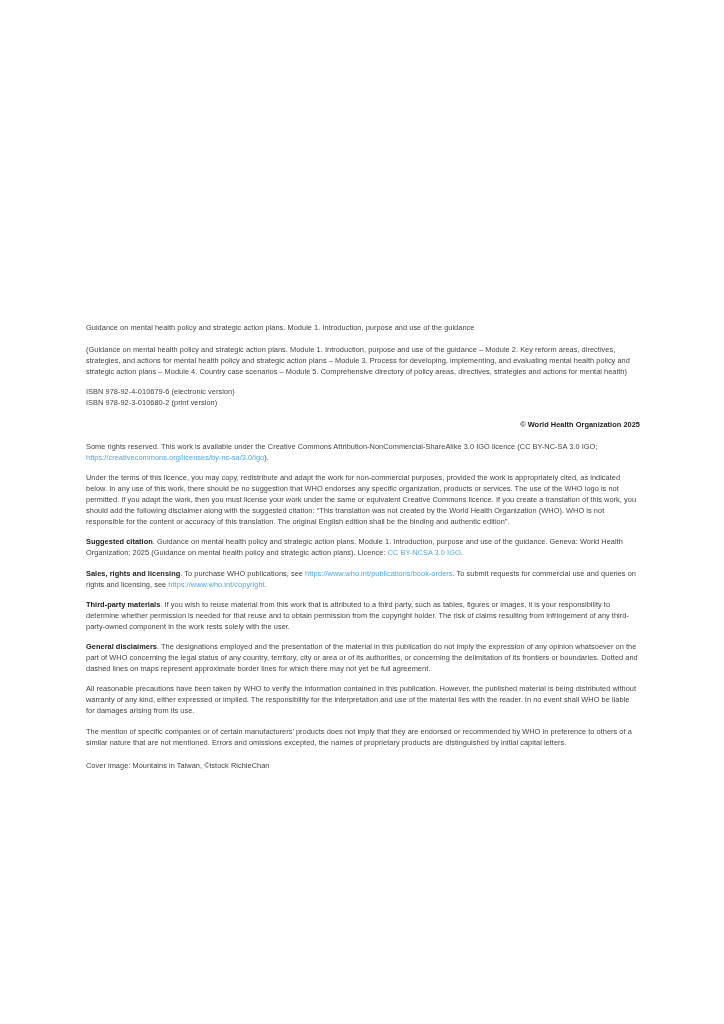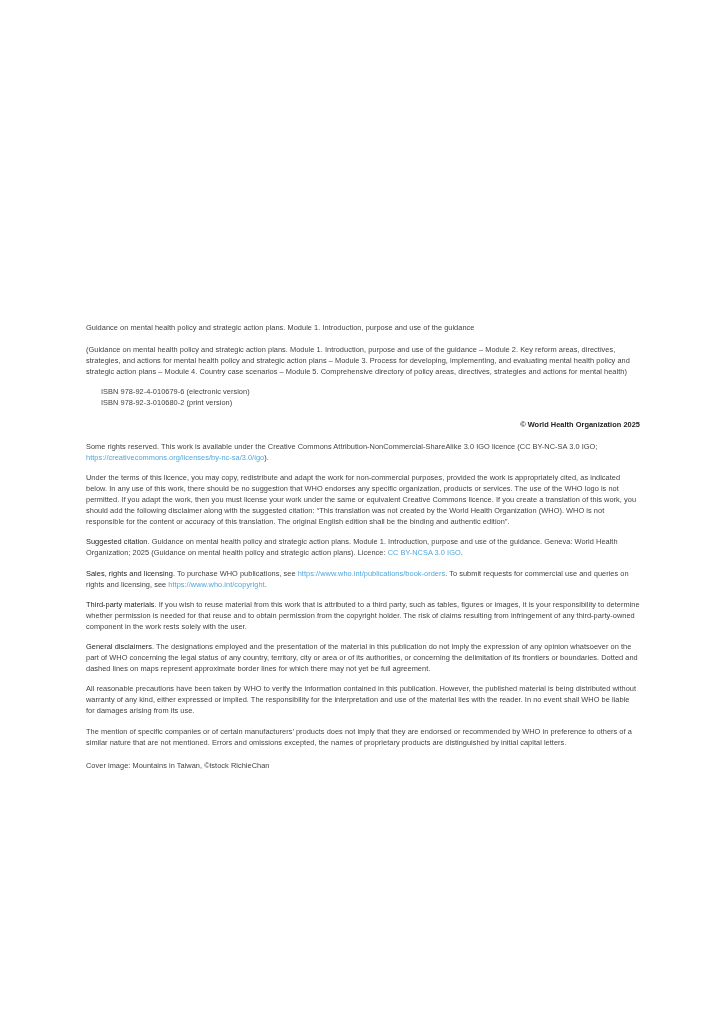--- a/index.html
+++ b/index.html
@@ -37,40 +37,39 @@
     margin: 0 0 9px 0;
     font-size: 7.4px;
     line-height: 11.1px;
     letter-spacing: 0.005em;
     color: #3f3f3f;
     text-align: left;
   }
 
   p.tight {
     margin-bottom: 0;
-    margin-left: 15px;
   }
 
   .title-line {
     margin-bottom: 11px;
   }
 
   .isbn-block {
     margin-bottom: 10px;
   }
 
   .copyright-line {
     font-weight: bold;
     color: #222222;
     margin-bottom: 11px;
     text-align: right;
   }
 
   .lead {
-    font-weight: normal;
+    font-weight: bold;
     color: #222222;
   }
 
   a, .link {
     color: #4ea7dd;
     text-decoration: none;
   }
 
   .credits {
     margin-top: 12px;

